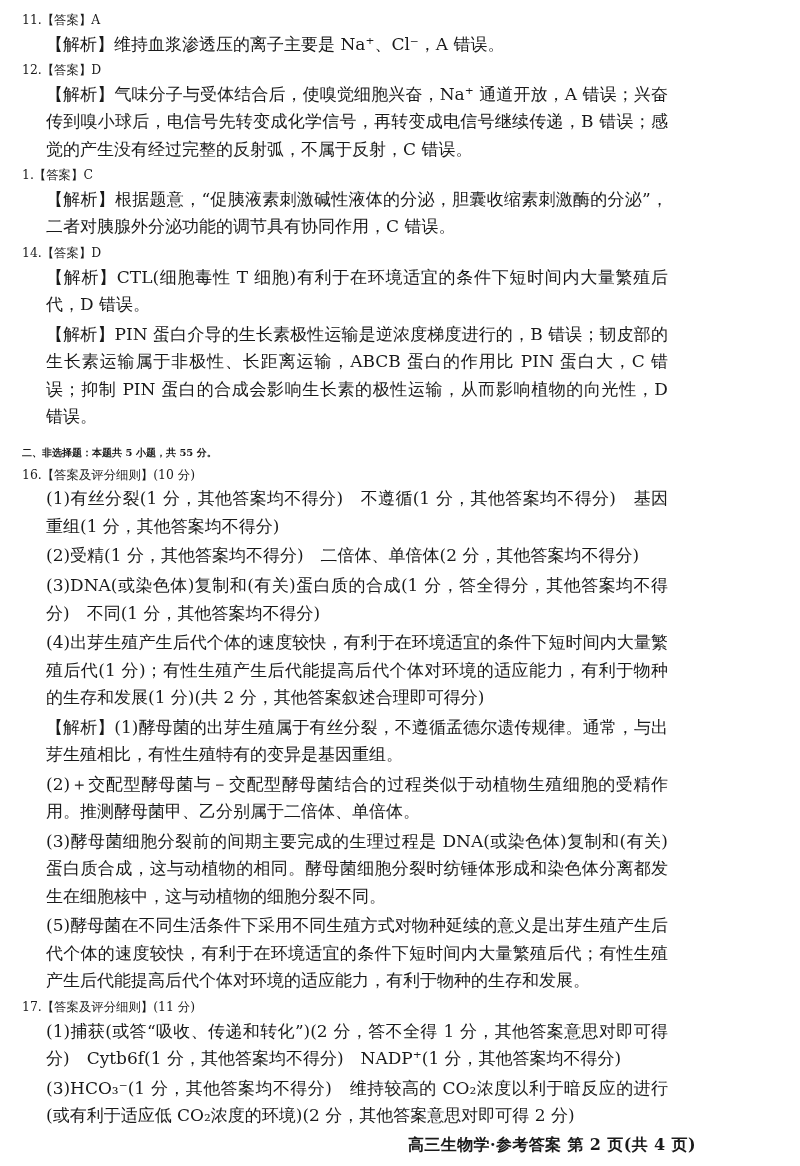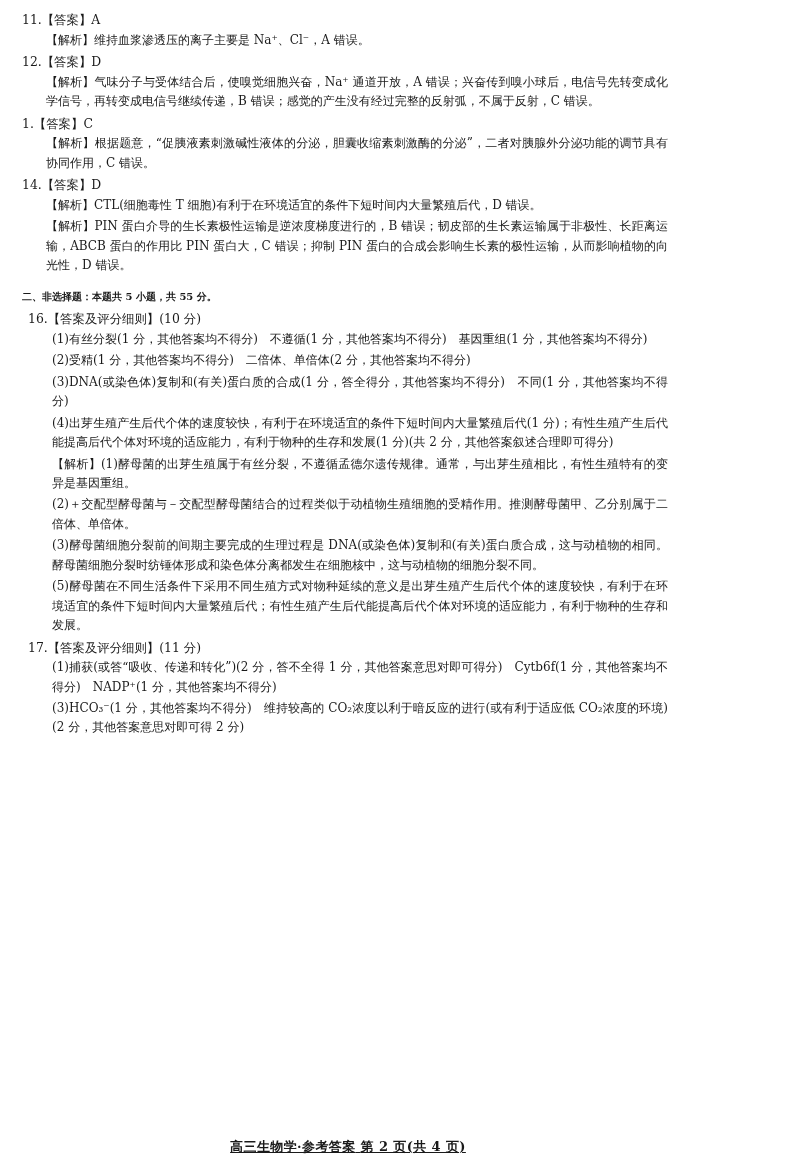--- a/index.html
+++ b/index.html
@@ -21,44 +21,43 @@
     height: 1166px;
     box-sizing: border-box;
     padding: 8px 28px 0 22px;
   }
   .ans-line {
     font-size: 12.4px;
     line-height: 1.5;
     margin: 3px 0 1px 0;
   }
   .para {
-    font-size: 12px;
+    font-size: 17px;
     line-height: 1.62;
     margin: 0 0 2px 0;
     text-align: justify;
     text-justify: inter-ideograph;
   }
   .body-indent { padding-left: 24px; }
   .sec-head {
     font-size: 10px;
     margin: 14px 0 6px 0;
     line-height: 1.5;
   }
   .bold { font-weight: bold; }
-  .q-block { margin-top: 2px; margin-left: 6px; }
+  .q-block { margin-top: 2px; }
   .footer {
     position: absolute;
     left: 0;
     right: 0;
     bottom: 10px;
-    text-align: center;
-    font-size: 13px;
+    text-align: right;
+    font-size: 16px;
     font-weight: bold;
     letter-spacing: 0.4px;
-    text-decoration: underline;
   }
   .footer .pg { font-weight: bold; }
 </style>
 </head>
 <body>
 
 <div class="page">
 
   <div>
 

